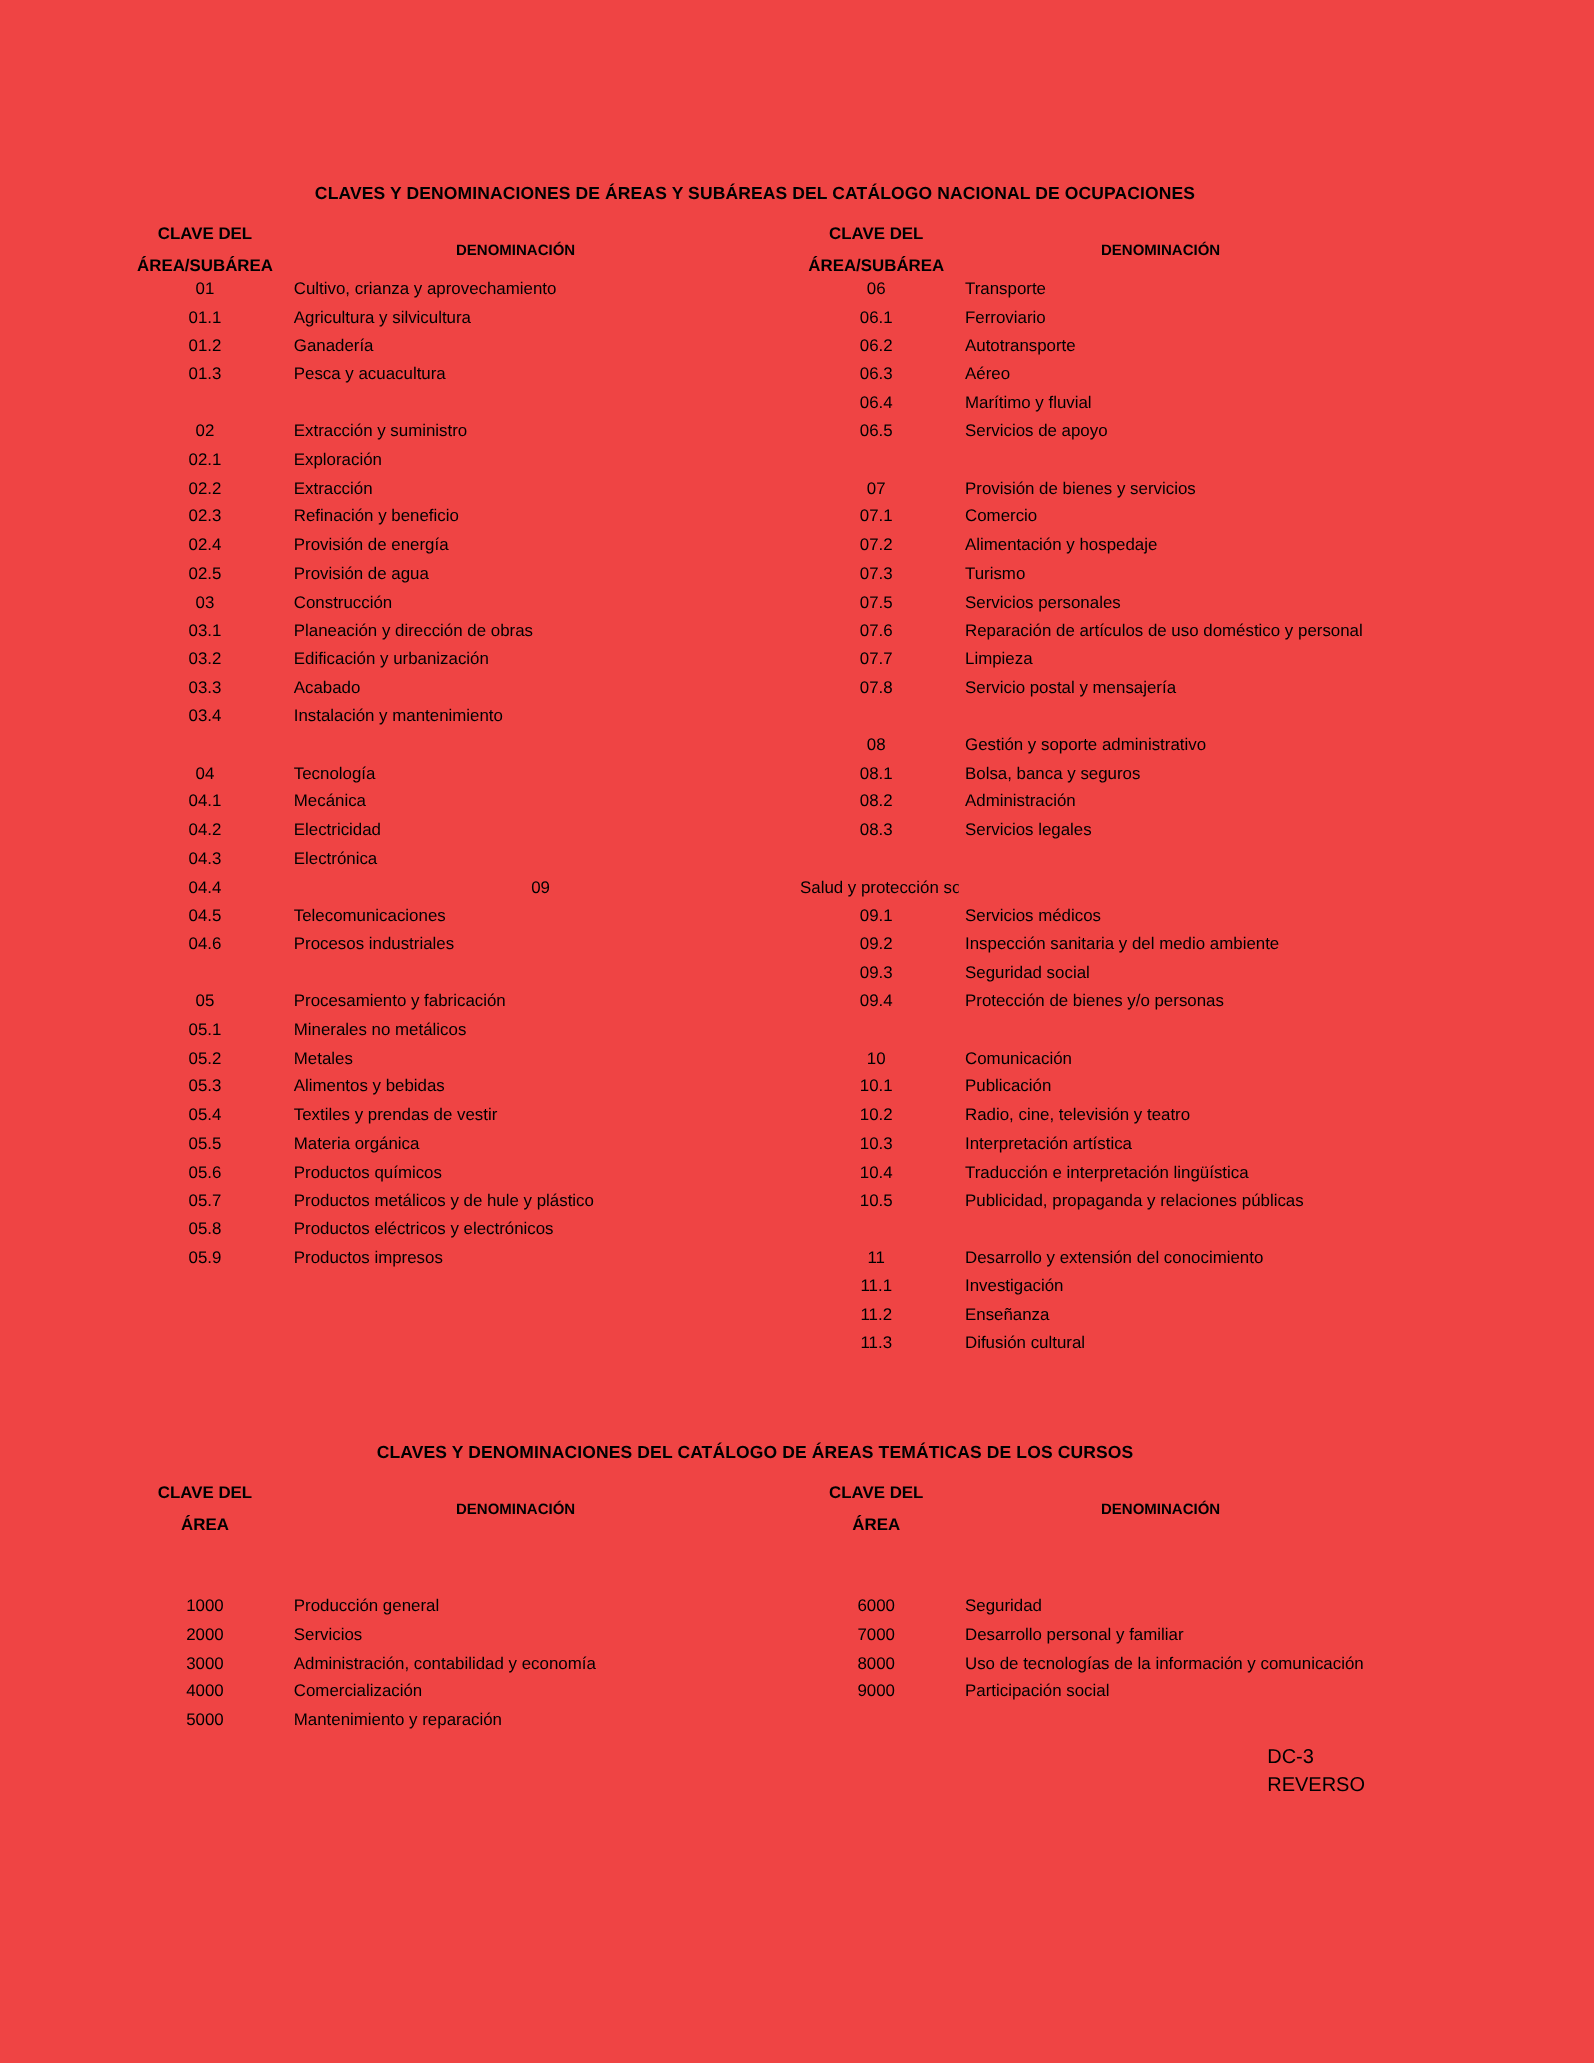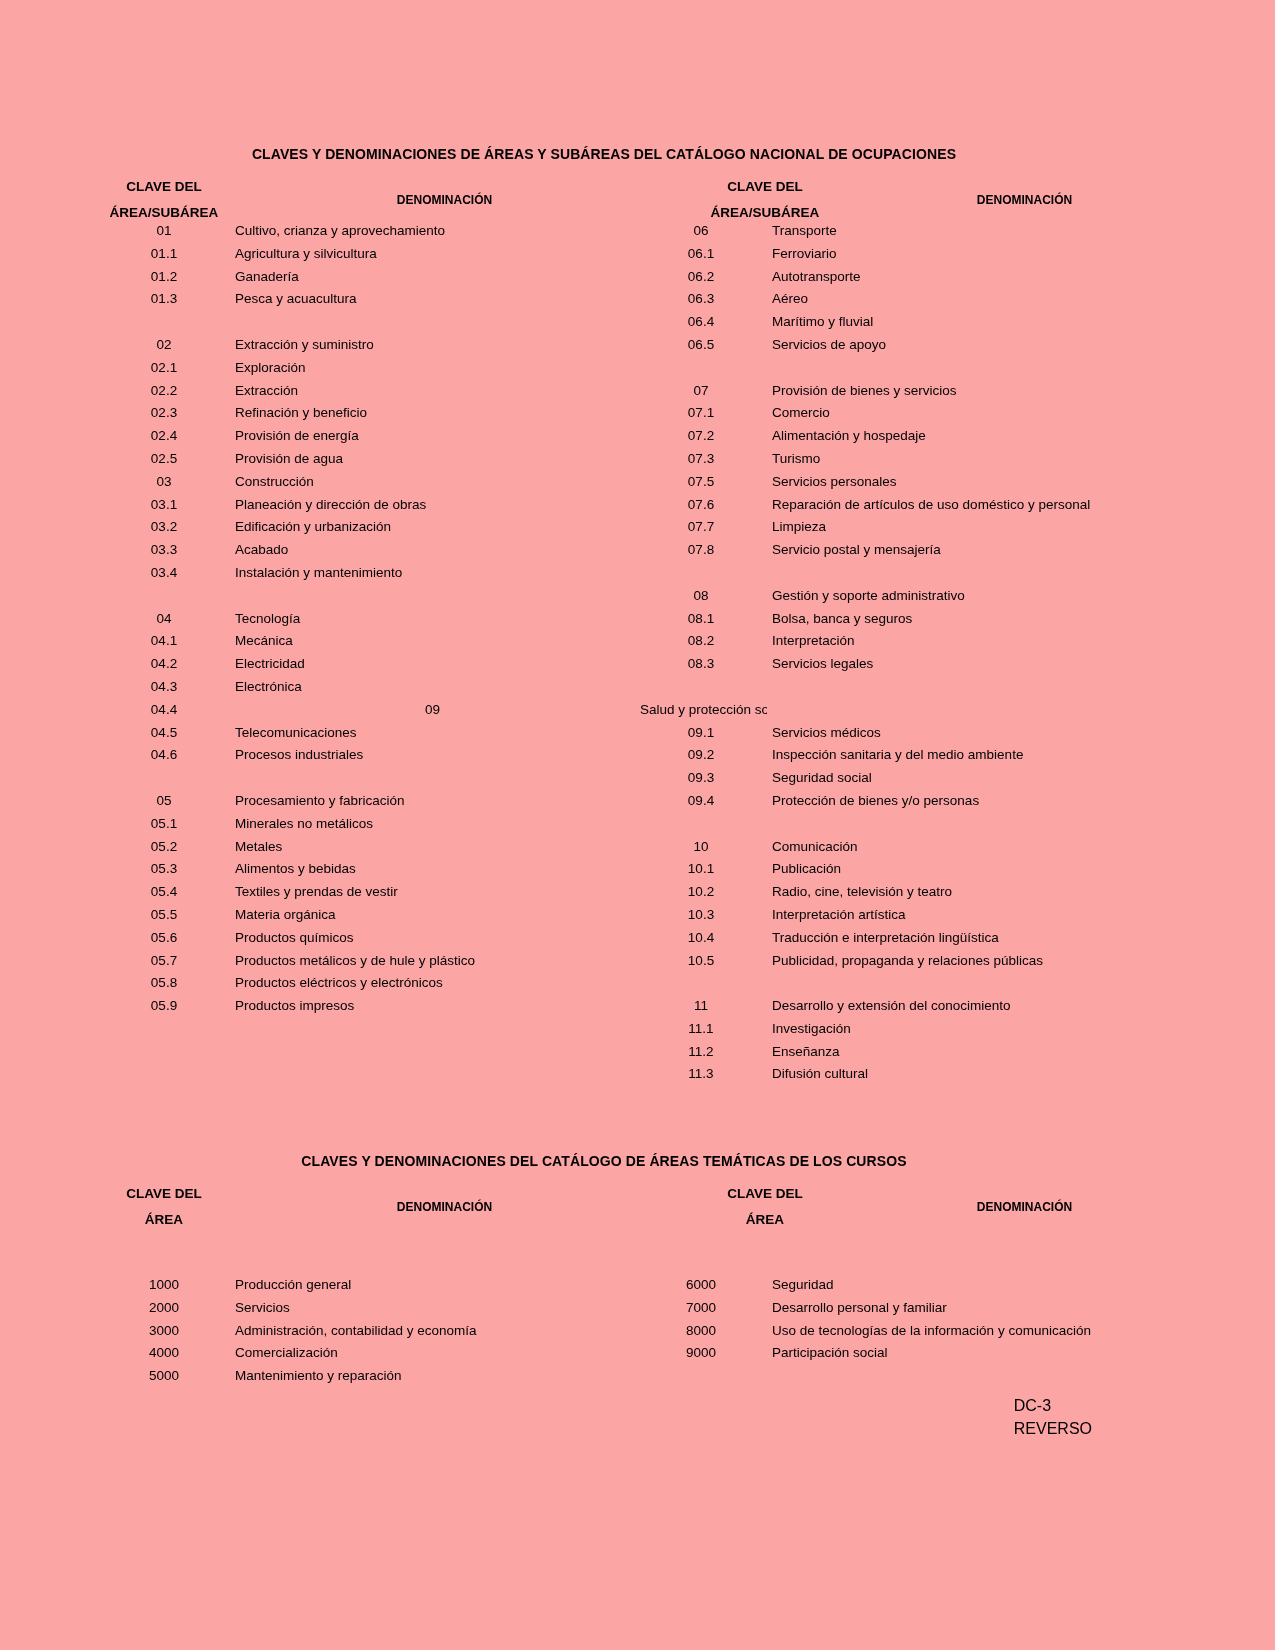--- a/index.html
+++ b/index.html
@@ -1,20 +1,20 @@
 <!DOCTYPE html>
 <html><head>
 <meta charset="utf-8">
 <style>
   html, body { margin: 0; padding: 0; background: #e8e8e8; }
   .page {
     position: relative;
     width: 1275px;
     height: 1650px;
-    background: #fca5a5;
+    background: #ef4444;
     font-family: "Liberation Sans", "DejaVu Sans", sans-serif;
     color: #000000;
     margin: 0 auto;
     overflow: hidden;
   }
   .section-title {
     position: absolute;
     left: 98px;
     width: 1012px;
     text-align: center;
@@ -23,21 +23,20 @@
     letter-spacing: 0.1px;
     white-space: nowrap;
   }
   #s1-title { top: 146px; }
   #s2-title { top: 1153px; }
 
   .hdr-grid, .ctable {
     position: absolute;
     left: 98px;
     width: 1012px;
-    gap: 32px;
   }
   .hdr-grid {
     display: grid;
     grid-template-columns: 132px 405px 132px 343px;
     height: 52px;
   }
   #s1-headers { top: 174px; }
   #s2-headers { top: 1181px; }
   .hdr-code {
     display: flex;
@@ -210,21 +209,21 @@
       <div class="trow">
         <div class="cell code">04</div>
         <div class="cell name">Tecnología</div>
         <div class="cell code">08.1</div>
         <div class="cell name">Bolsa, banca y seguros</div>
       </div>
       <div class="trow">
         <div class="cell code">04.1</div>
         <div class="cell name">Mecánica</div>
         <div class="cell code">08.2</div>
-        <div class="cell name">Interpretación</div>
+        <div class="cell name">Administración</div>
       </div>
       <div class="trow">
         <div class="cell code">04.2</div>
         <div class="cell name">Electricidad</div>
         <div class="cell code">08.3</div>
         <div class="cell name">Servicios legales</div>
       </div>
       <div class="trow">
         <div class="cell code">04.3</div>
         <div class="cell name">Electrónica</div>

